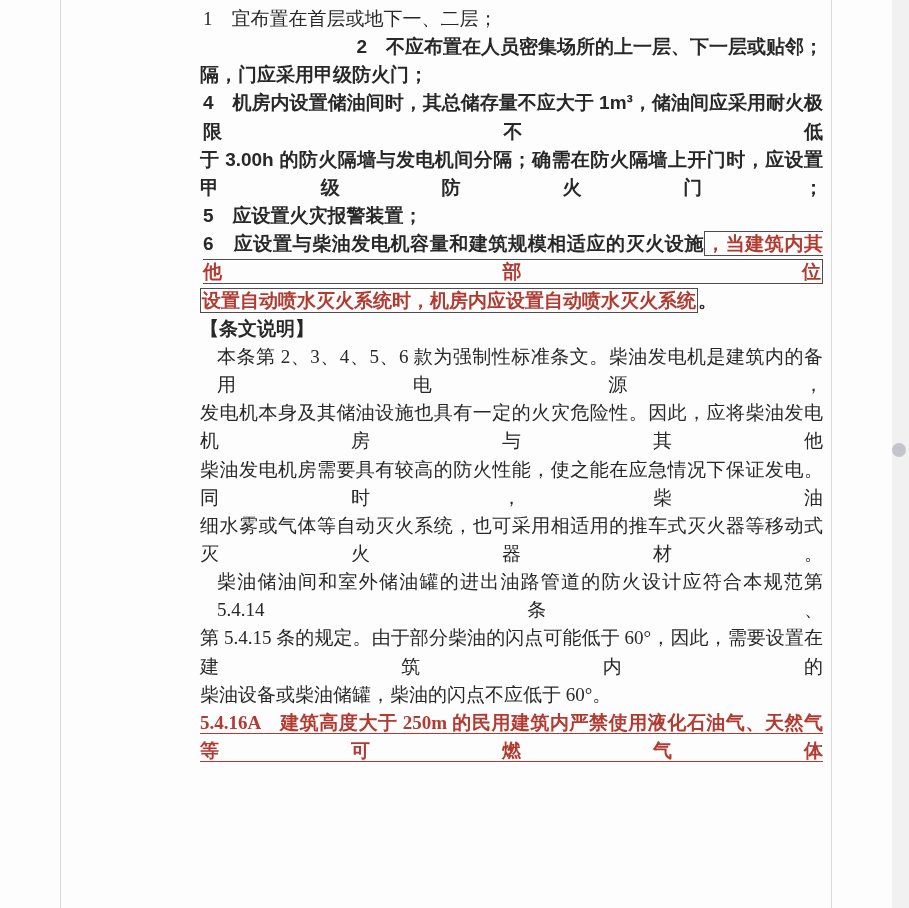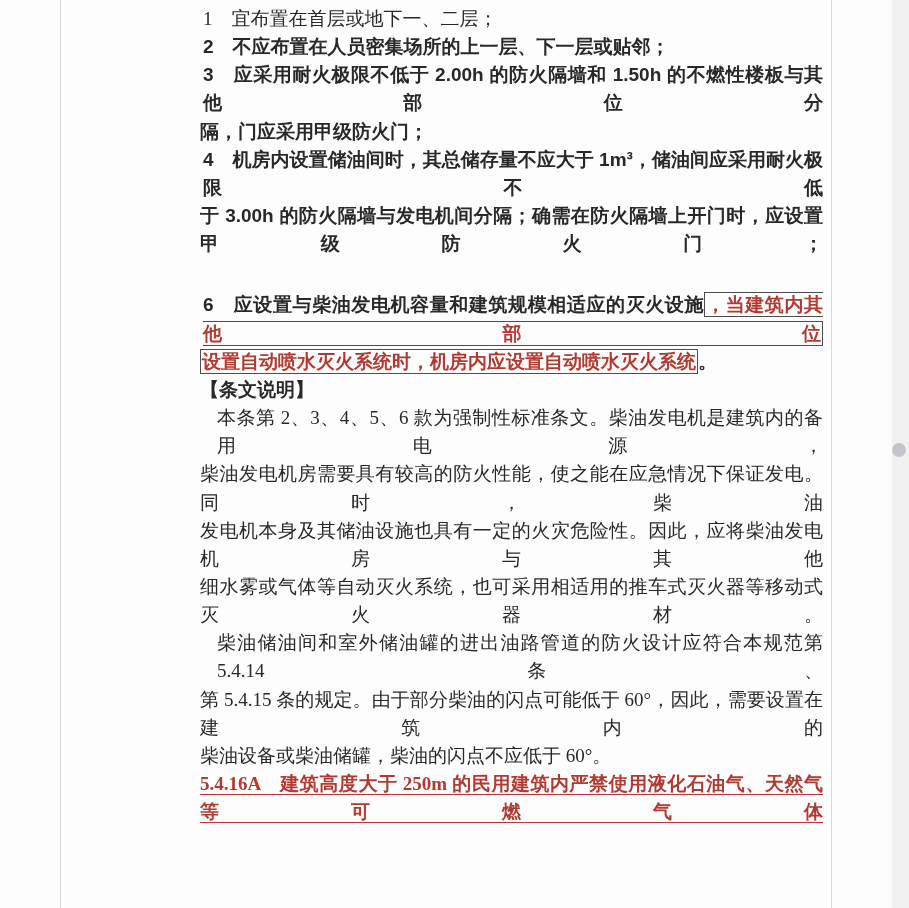--- a/index.html
+++ b/index.html
@@ -60,30 +60,30 @@
 </head>
 <body>
 
 <div class="page">
   <div class="edge-line edge-left"></div>
   <div class="edge-line edge-right"></div>
   <div class="gutter"></div>
   <div class="thumb"></div>
   <div class="doc-text">
       <div class="line wrap" style="padding-left: 30px;"><span class="seg-n">1　宜布置在首层或地下一、二层；</span></div>
-      <div class="line wrap" style="padding-left: 30px;"><span class="seg-b">2　不应布置在人员密集场所的上一层、下一层或贴邻；</span></div>
-      <div class="line justify" style="padding-left: 30px;"><span class="seg-b">3　应采用耐火极限不低于 2.00h 的防火隔墙和 1.50h 的不燃性楼板与其他部位分</span></div>
+      <div class="line wrap" style="padding-left: 30px; text-align: right;"><span class="seg-b">2　不应布置在人员密集场所的上一层、下一层或贴邻；</span></div>
       <div class="line wrap"><span class="seg-b">隔，门应采用甲级防火门；</span></div>
       <div class="line justify" style="padding-left: 30px;"><span class="seg-b">4　机房内设置储油间时，其总储存量不应大于 1m³，储油间应采用耐火极限不低</span></div>
       <div class="line justify"><span class="seg-b">于 3.00h 的防火隔墙与发电机间分隔；确需在防火隔墙上开门时，应设置甲级防火门；</span></div>
-      <div class="line justify" style="padding-left: 30px; margin-top: 33px;"><span class="seg-b">6　应设置与柴油发电机容量和建筑规模相适应的灭火设施</span><span class="seg-rb">，当建筑内其他部位</span></div>
+      <div class="line wrap" style="padding-left: 30px;"><span class="seg-b">5　应设置火灾报警装置；</span></div>
+      <div class="line justify" style="padding-left: 30px;"><span class="seg-b">6　应设置与柴油发电机容量和建筑规模相适应的灭火设施</span><span class="seg-rb">，当建筑内其他部位</span></div>
       <div class="line wrap"><span class="seg-rb">设置自动喷水灭火系统时，机房内应设置自动喷水灭火系统</span><span class="seg-b">。</span></div>
       <div class="line wrap"><span class="seg-b">【条文说明】</span></div>
       <div class="line justify" style="padding-left: 44px;"><span class="seg-n">本条第 2、3、4、5、6 款为强制性标准条文。柴油发电机是建筑内的备用电源，</span></div>
+      <div class="line justify"><span class="seg-n">发电机本身及其储油设施也具有一定的火灾危险性。因此，应将柴油发电机房与其他</span></div>
       <div class="line justify"><span class="seg-n">柴油发电机房需要具有较高的防火性能，使之能在应急情况下保证发电。同时，柴油</span></div>
-      <div class="line justify"><span class="seg-n">发电机本身及其储油设施也具有一定的火灾危险性。因此，应将柴油发电机房与其他</span></div>
       <div class="line justify"><span class="seg-n">细水雾或气体等自动灭火系统，也可采用相适用的推车式灭火器等移动式灭火器材。</span></div>
       <div class="line justify" style="padding-left: 44px;"><span class="seg-n">柴油储油间和室外储油罐的进出油路管道的防火设计应符合本规范第 5.4.14 条、</span></div>
       <div class="line justify"><span class="seg-n">第 5.4.15 条的规定。由于部分柴油的闪点可能低于 60°，因此，需要设置在建筑内的</span></div>
       <div class="line wrap"><span class="seg-n">柴油设备或柴油储罐，柴油的闪点不应低于 60°。</span></div>
       <div class="line justify"><span class="seg-rub">5.4.16A　建筑高度大于 250m 的民用建筑内严禁使用液化石油气、天然气等可燃气体</span></div>
     </div>
 </div>
 
 </body></html>

